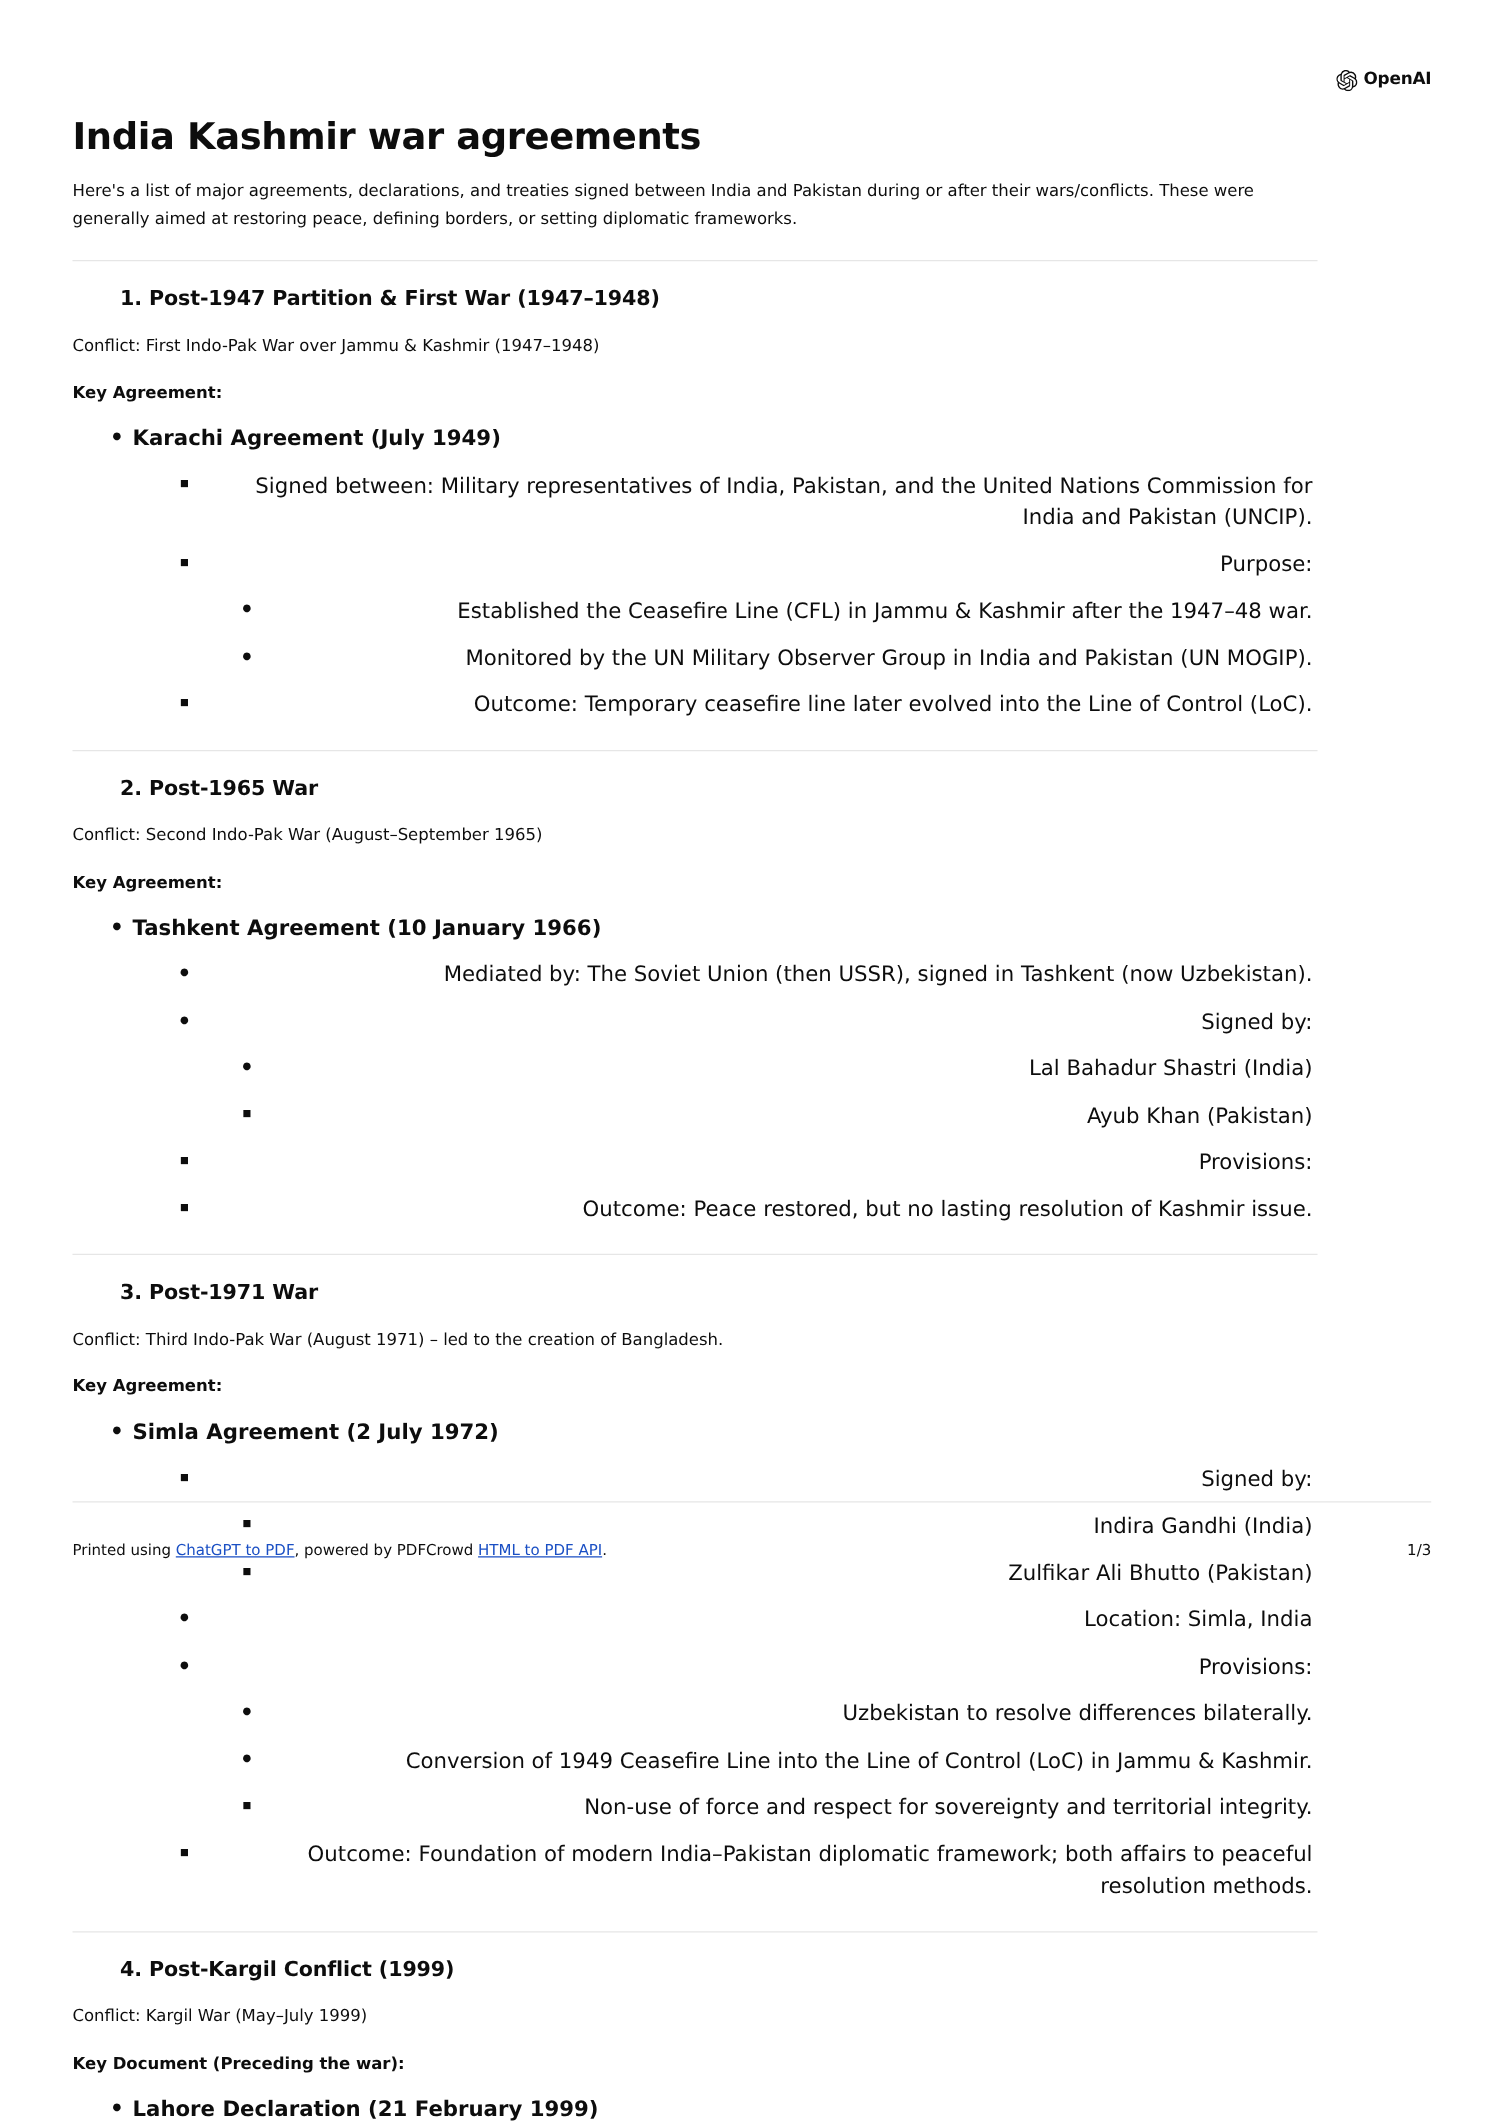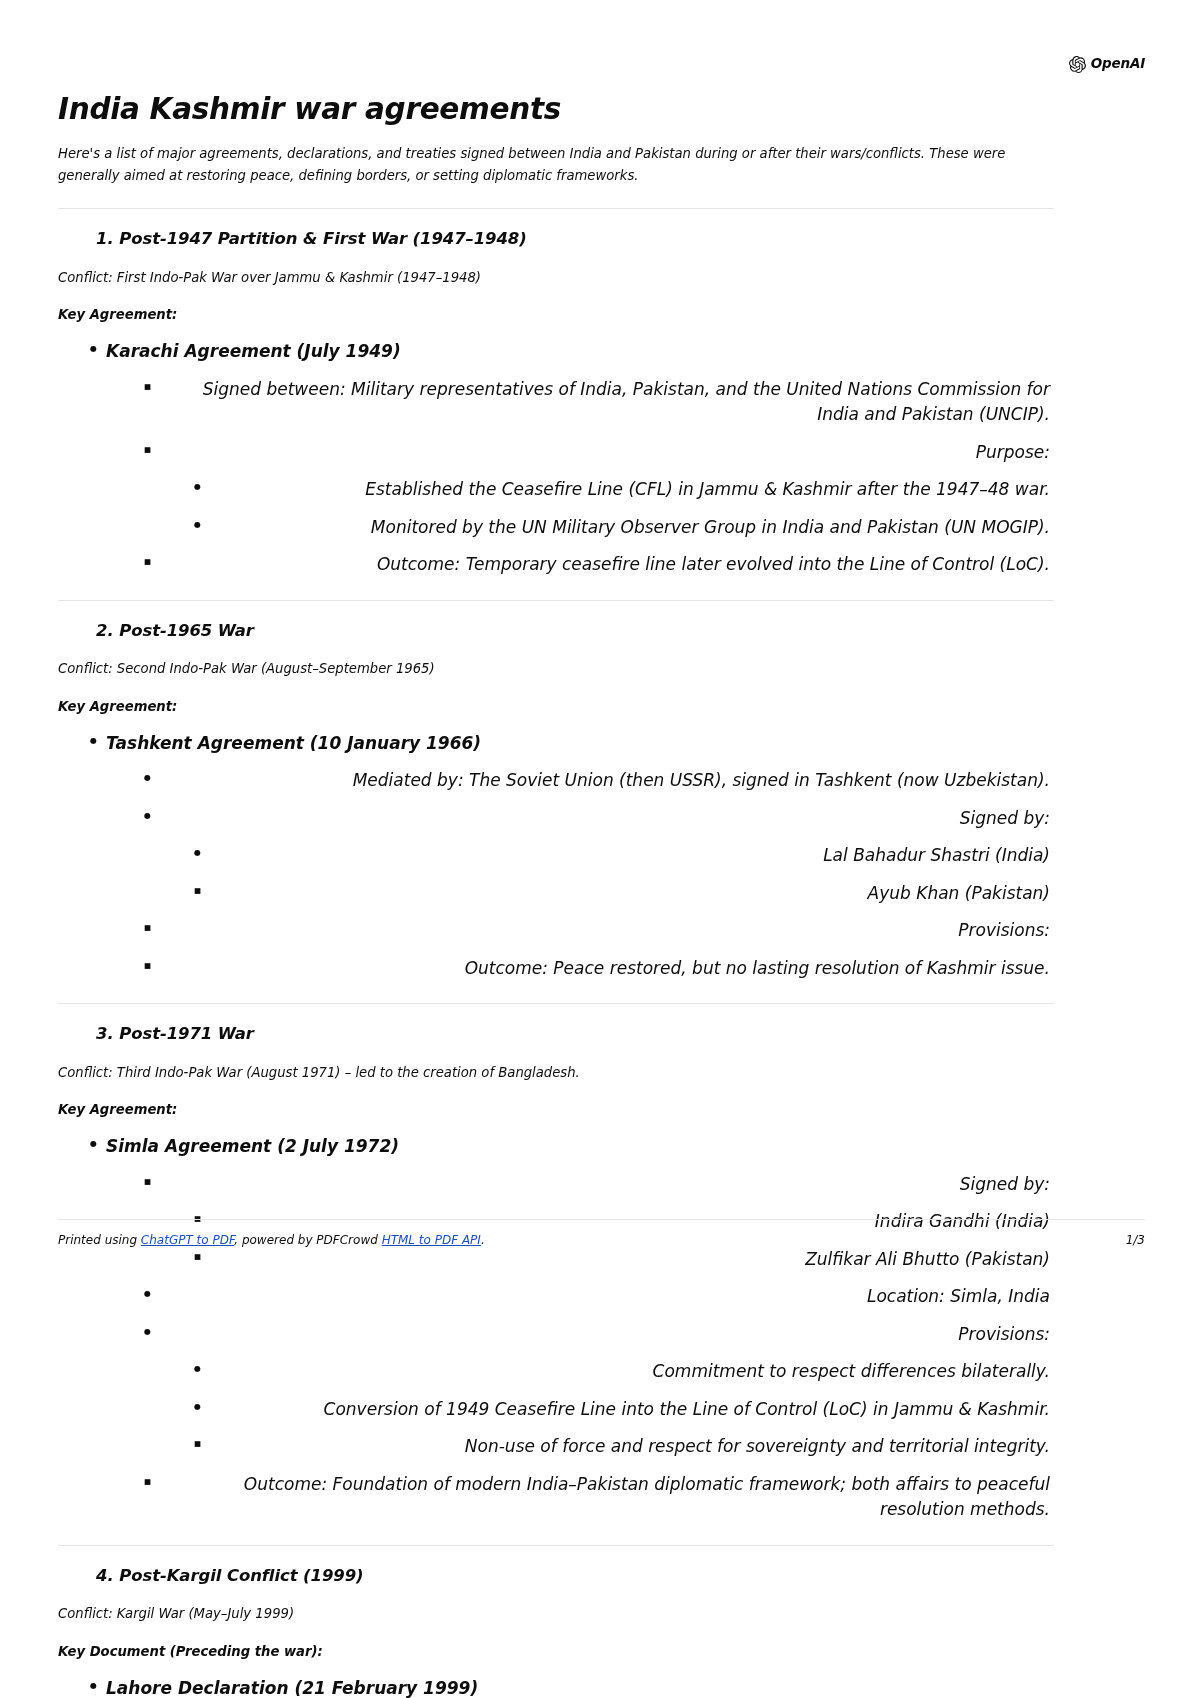--- a/index.html
+++ b/index.html
@@ -11,21 +11,20 @@
     font-family: "DejaVu Sans", "Liberation Sans", sans-serif;
     color: #0d0d0d;
     position: relative;
     overflow: hidden;
   }
   .page {
     position: relative;
     width: 1200px;
     height: 1283px;
     padding: 0;
-    font-style: italic;
   }
   
   .brand {
     position: absolute;
     top: 54px;
     right: 55px;
     display: flex;
     align-items: center;
     gap: 5px;
     height: 20px;
@@ -110,21 +109,21 @@
   
   li.item > ul { margin-top: 12px; }
   li.item.has-sub { margin-bottom: 12px; }
   
   .footer {
     position: absolute;
     left: 58px;
     right: 55px;
     bottom: 36px;
     border-top: 1px solid #e6e6e6;
-    padding-top: 13px;
+    padding-top: 31px;
     display: flex;
     align-items: flex-start;
     justify-content: space-between;
     font-size: 12px;
     color: #0d0d0d;
   }
   .footer a { color: #1a4fc4; text-decoration: underline; }
   .footer .page-num { font-size: 12px; color: #0d0d0d; }
 </style>
 </head>
@@ -179,21 +178,21 @@
         <p class="meta">Conflict: Third Indo-Pak War (August 1971) – led to the creation of Bangladesh.</p>
         <p class="meta bold">Key Agreement:</p>
         <ul class="lvl1">
           <li class="item bul-disc bold has-sub"><span class="li-text">Simla Agreement (2 July 1972)</span><ul class="lvl2">
               <li class="item bul-square has-sub"><span class="li-text">Signed by:</span><ul class="lvl3">
                   <li class="item bul-square"><span class="li-text">Indira Gandhi (India)</span></li>
                   <li class="item bul-square"><span class="li-text">Zulfikar Ali Bhutto (Pakistan)</span></li>
                 </ul></li>
               <li class="item bul-disc"><span class="li-text">Location: Simla, India</span></li>
               <li class="item bul-disc has-sub"><span class="li-text">Provisions:</span><ul class="lvl3">
-                  <li class="item bul-disc"><span class="li-text">Commitment to respect differences bilaterally.</span></li>
+                  <li class="item bul-disc"><span class="li-text">Uzbekistan to resolve differences bilaterally.</span></li>
                   <li class="item bul-disc"><span class="li-text">Conversion of 1949 Ceasefire Line into the Line of Control (LoC) in Jammu &amp; Kashmir.</span></li>
                   <li class="item bul-square"><span class="li-text">Non-use of force and respect for sovereignty and territorial integrity.</span></li>
                 </ul></li>
               <li class="item bul-square"><span class="li-text">Outcome: Foundation of modern India–Pakistan diplomatic framework; both affairs to peaceful resolution methods.</span></li>
             </ul></li>
         </ul>
         <hr class="sep">
         <h2 class="section-title">4. Post-Kargil Conflict (1999)</h2>
         <p class="meta">Conflict: Kargil War (May–July 1999)</p>
         <p class="meta bold">Key Document (Preceding the war):</p>

